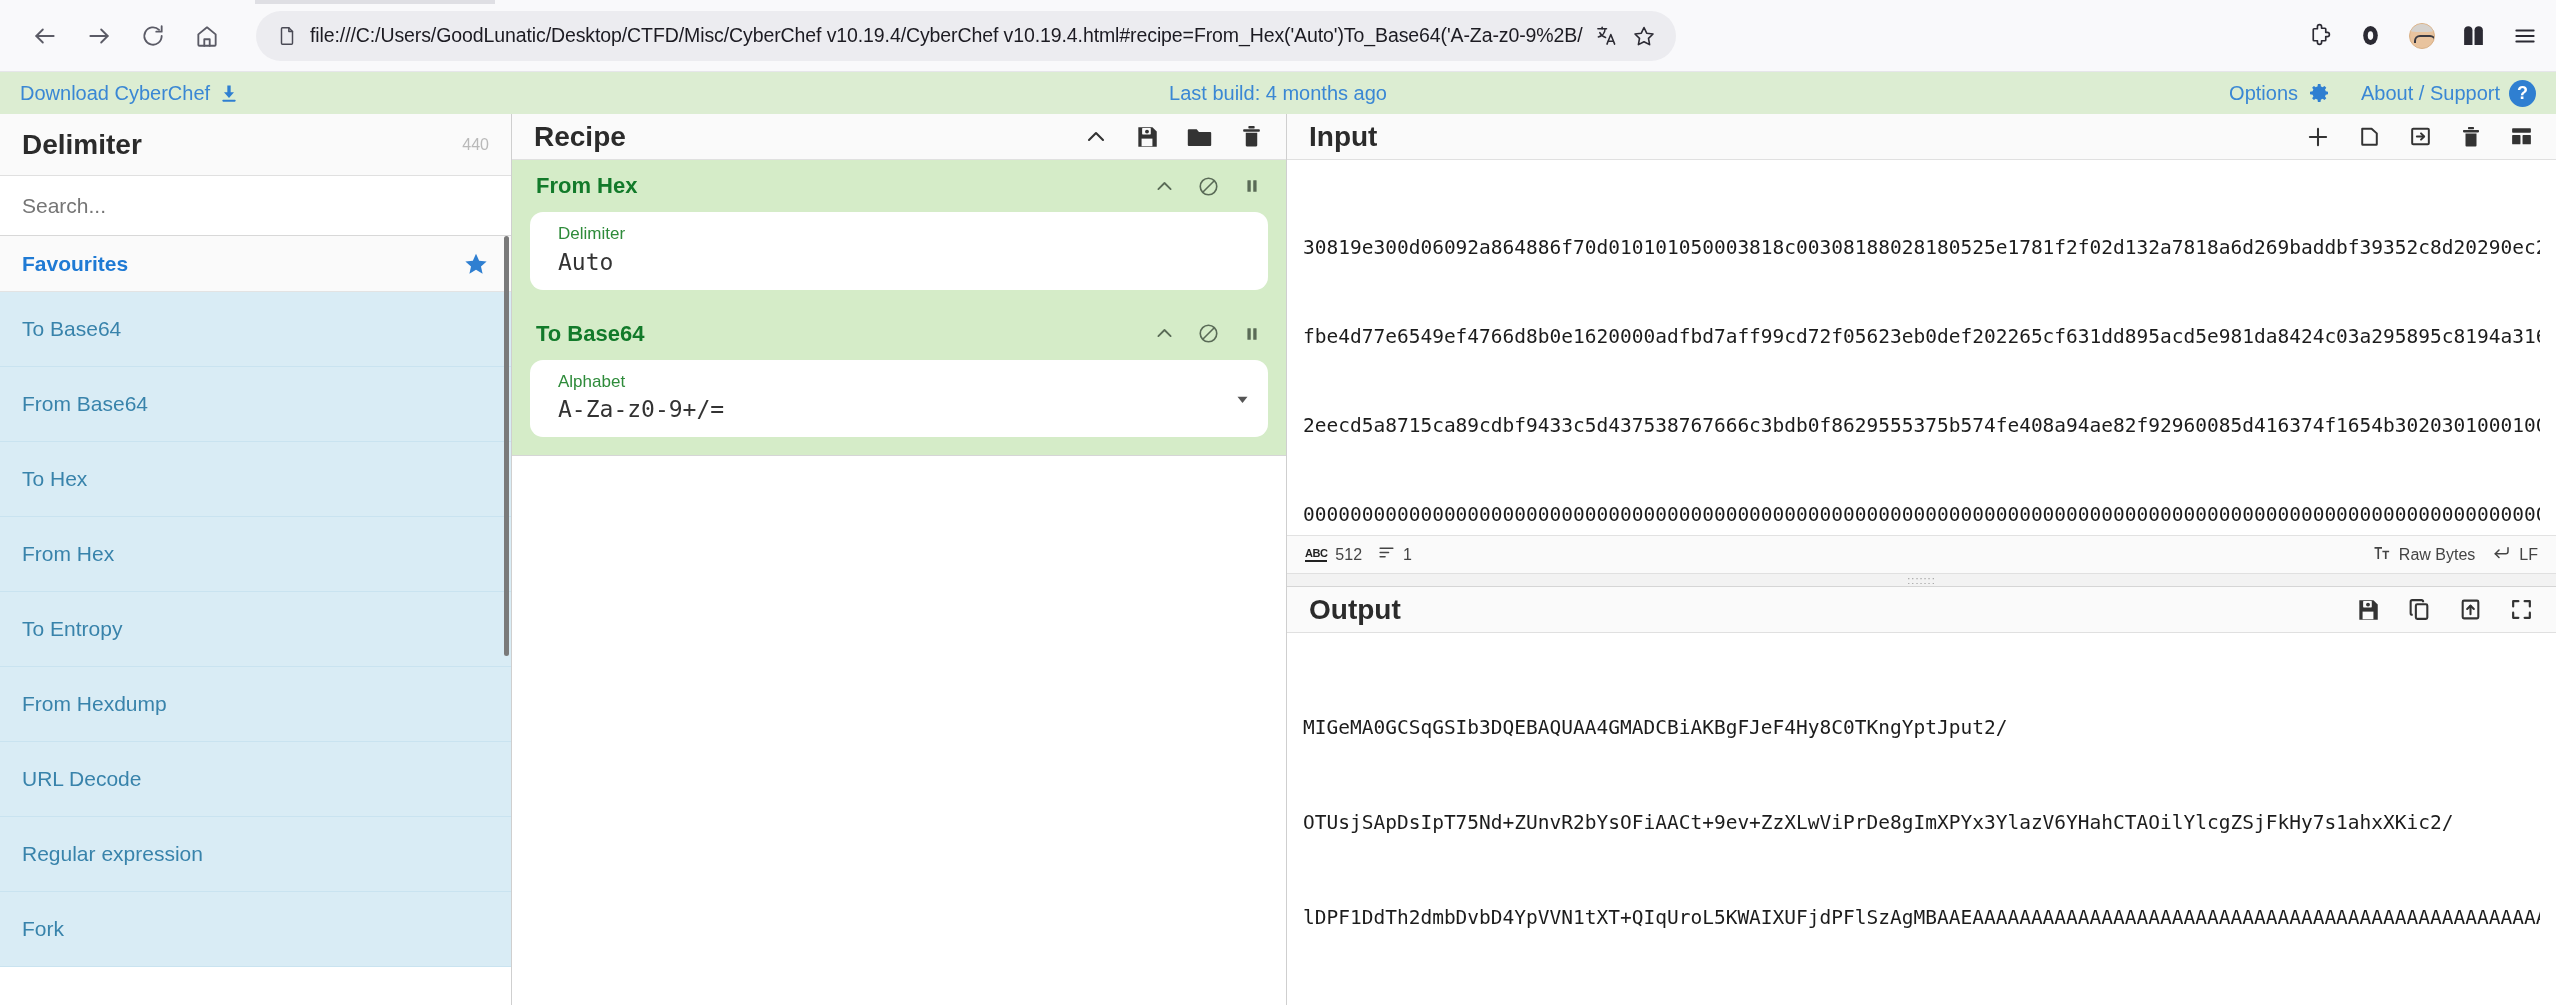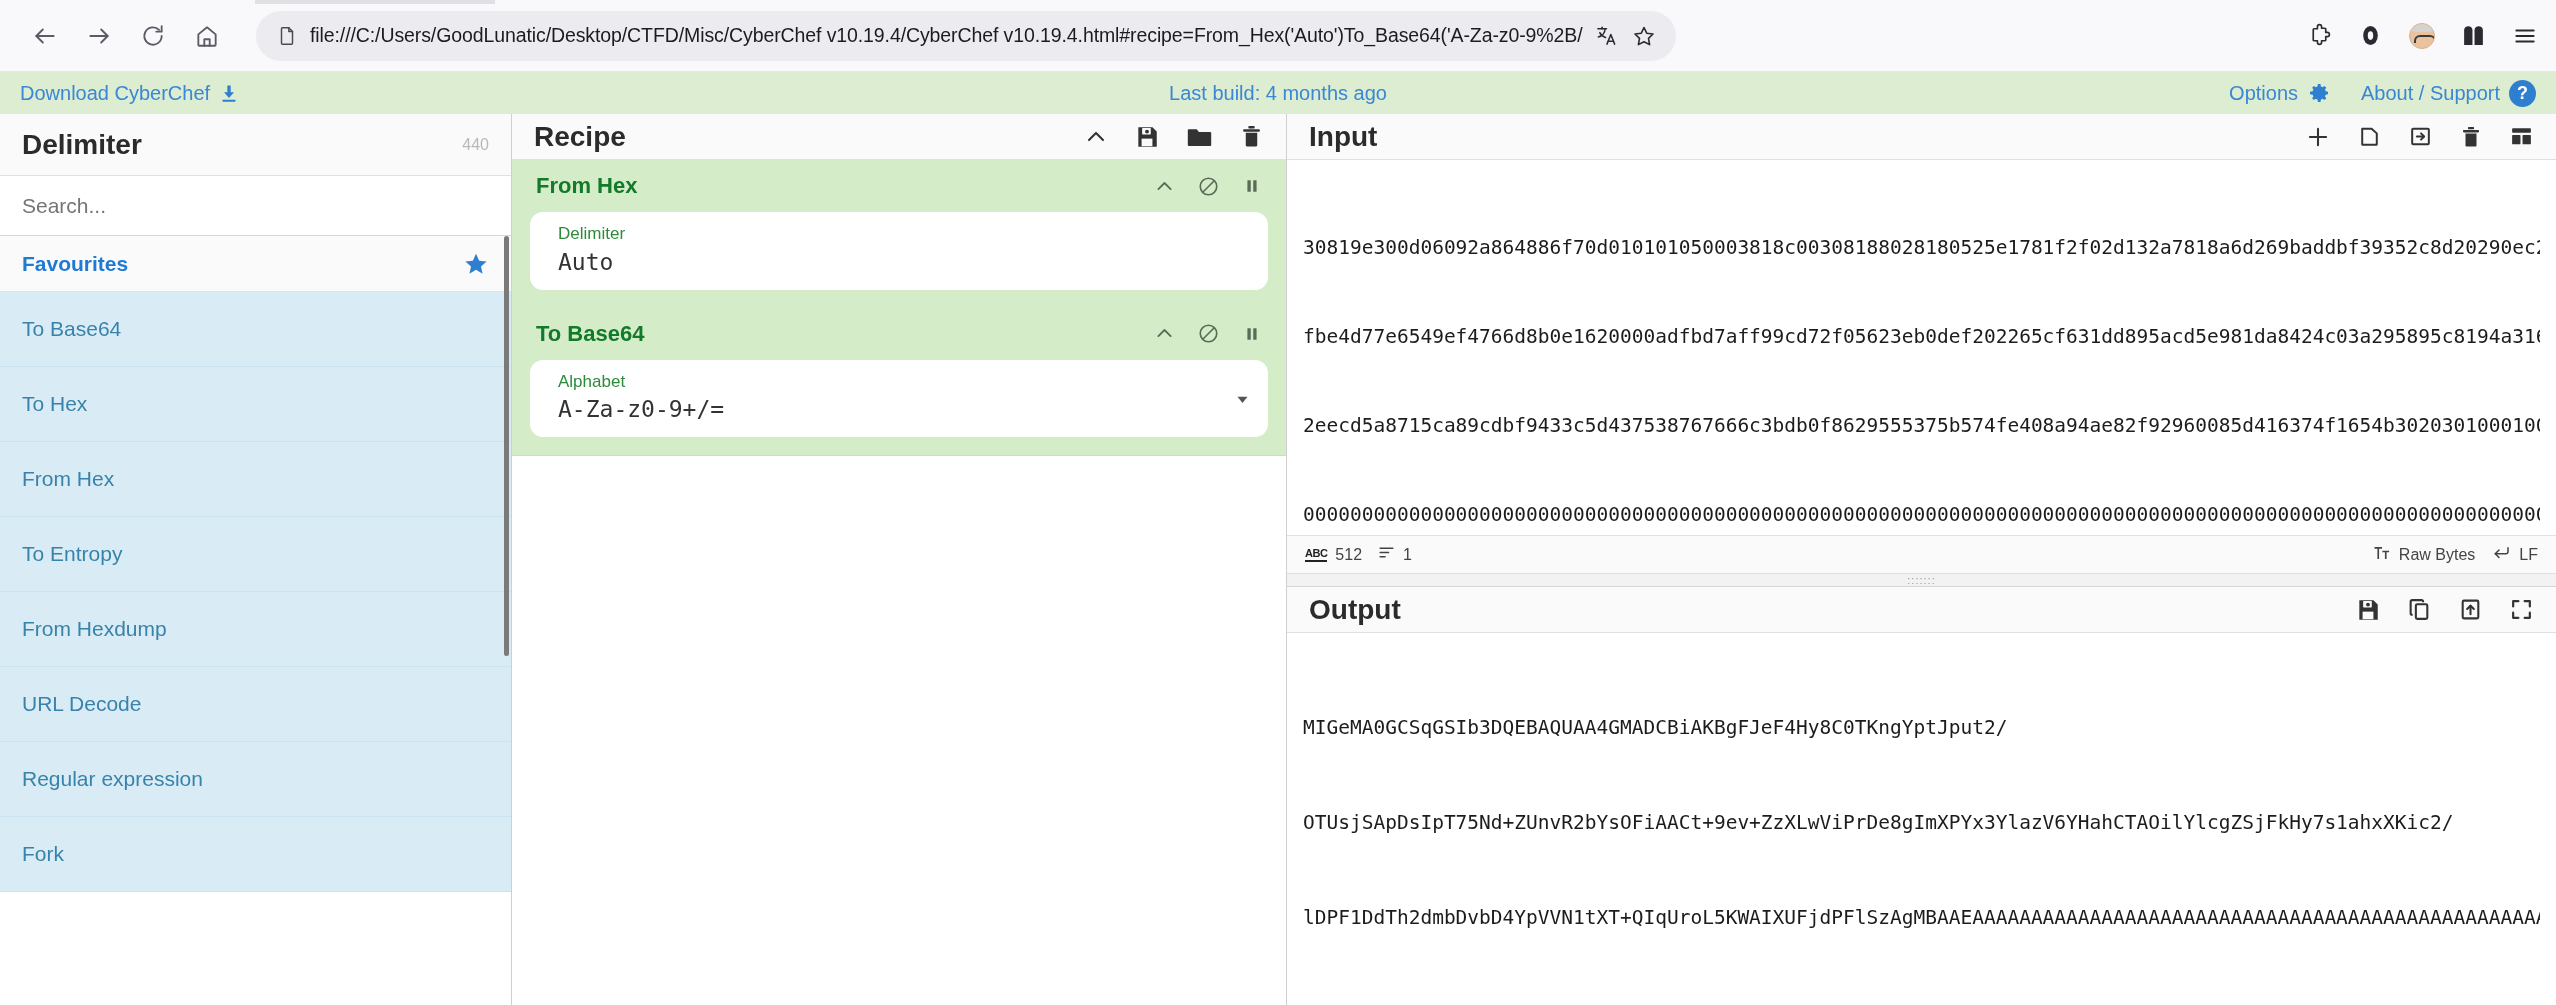--- a/index.html
+++ b/index.html
@@ -322,20 +322,21 @@
     <div class="cat-header">
       <span class="cat-title">Favourites</span>
       <span class="star">
         <svg width="26" height="26" viewBox="0 0 24 24" fill="currentColor">
             <polygon points="12,2.5 14.9,8.9 21.8,9.6 16.6,14.2 18.1,21 12,17.4 5.9,21 7.4,14.2 2.2,9.6 9.1,8.9"></polygon>
           </svg>
       </span>
     </div>
     <div class="ops-list">
       <div class="op-item">To Base64</div>
+      <div class="op-item">From Base64</div>
       <div class="op-item">To Hex</div>
       <div class="op-item">From Hex</div>
       <div class="op-item">To Entropy</div>
       <div class="op-item">From Hexdump</div>
       <div class="op-item">URL Decode</div>
       <div class="op-item">Regular expression</div>
       <div class="op-item">Fork</div>
 
     </div>
     <div class="ops-scrollbar"></div>

